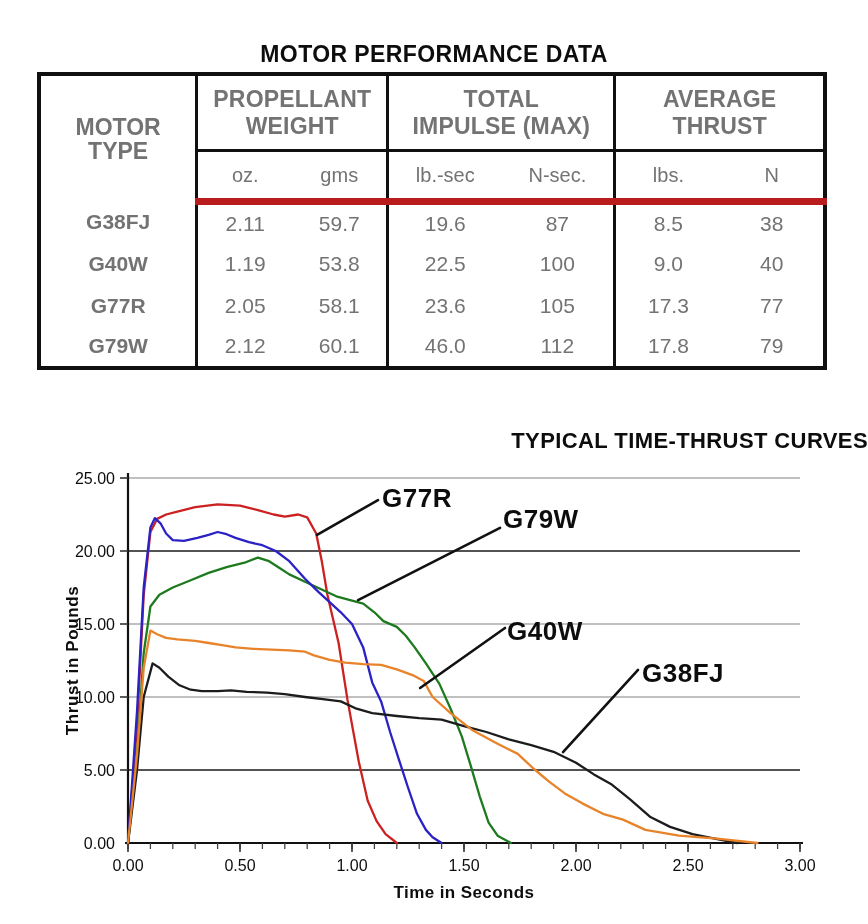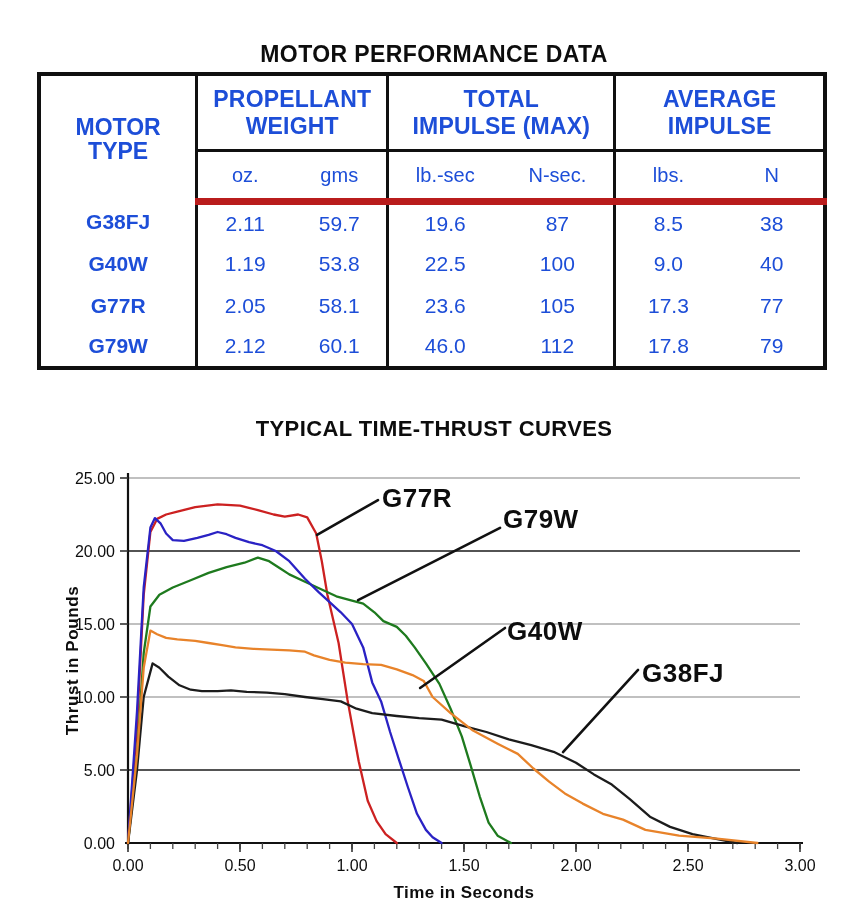--- a/index.html
+++ b/index.html
@@ -6,31 +6,31 @@
   body{
     width:868px;height:924px;position:relative;overflow:hidden;
     font-family:"Liberation Sans",sans-serif;color:#0d0d0d;
     -webkit-font-smoothing:antialiased;
   }
   .title{
     position:absolute;left:0;width:868px;text-align:center;
     font-weight:bold;font-size:23px;letter-spacing:.4px;color:#0d0d0d;
   }
   #table-title{top:41px;}
-  #chart-title{top:416px;font-size:22px;}
+  #chart-title{top:428px;font-size:22px;text-align:right;}
 
   
   #motor-table{
     position:absolute;left:37px;top:72px;width:790px;height:298px;
     border-collapse:collapse;table-layout:fixed;
     border:4px solid #101010;
   }
   #motor-table th,#motor-table td{
     padding:0;text-align:center;vertical-align:middle;
-    font-family:"Liberation Sans",sans-serif;color:#1d4ed8;
+    font-family:"Liberation Sans",sans-serif;color:#737373;
   }
   .grp-sep{border-right:3px solid #101010;}
   .hdr-div{border-bottom:3px solid #101010;}
   .top-hdr{font-weight:bold;font-size:23px;line-height:27px;white-space:pre-line;letter-spacing:.2px;height:73px;}
   #motor-hdr{font-weight:bold;font-size:23px;line-height:24px;white-space:pre-line;}
   .units-row th{font-weight:normal;font-size:20px;height:46px;border-bottom:7px solid #b91c1c;}
   tbody th{font-weight:bold;font-size:21px;}
   tbody td{font-weight:normal;font-size:21px;}
   tbody tr{height:33px;}
   tbody tr.first th,tbody tr.first td{padding-top:22px;}
@@ -57,21 +57,21 @@
   </colgroup>
   <thead>
     <tr>
       <th id="motor-hdr" rowspan="2" class="grp-sep">MOTOR
 TYPE</th>
       <th colspan="2" class="top-hdr grp-sep hdr-div">PROPELLANT
 WEIGHT</th>
       <th colspan="2" class="top-hdr grp-sep hdr-div">TOTAL
 IMPULSE (MAX)</th>
       <th colspan="2" class="top-hdr hdr-div">AVERAGE
-IMPULSE</th>
+THRUST</th>
     </tr>
     <tr class="units-row">
       <th>oz.</th>
       <th class="grp-sep">gms</th>
       <th>lb.-sec</th>
       <th class="grp-sep">N-sec.</th>
       <th>lbs.</th>
       <th>N</th>
     </tr>
   </thead>

